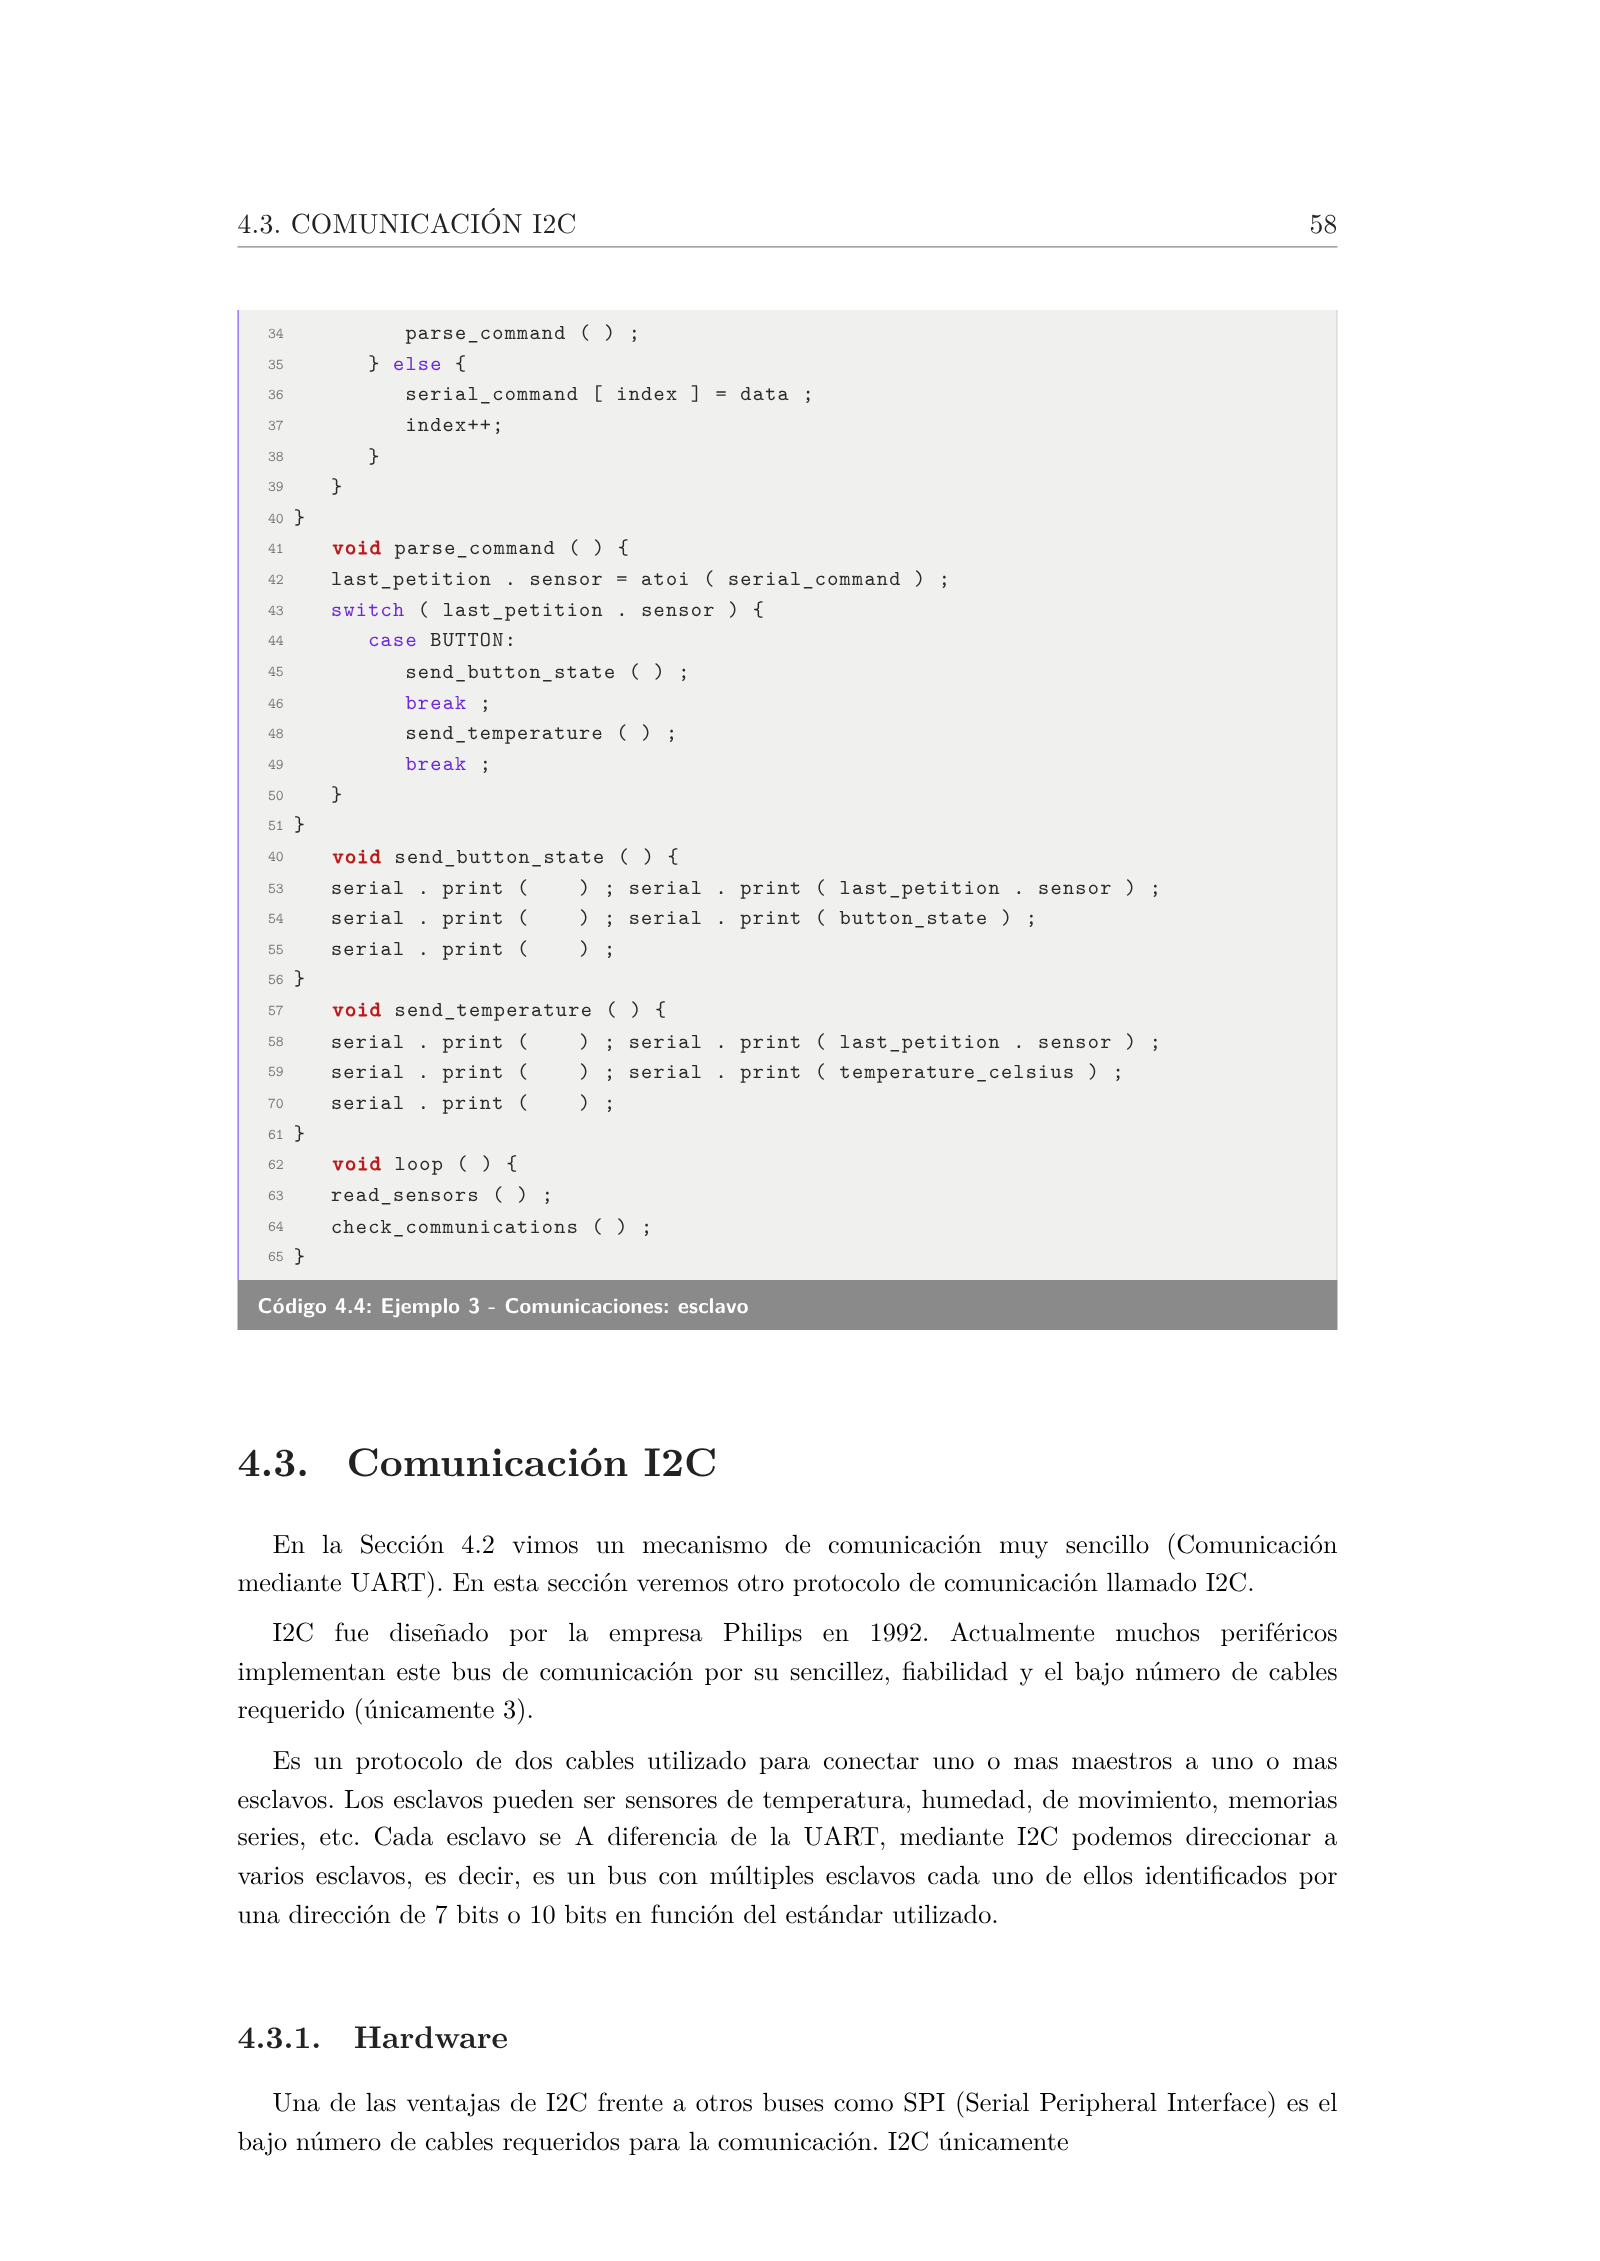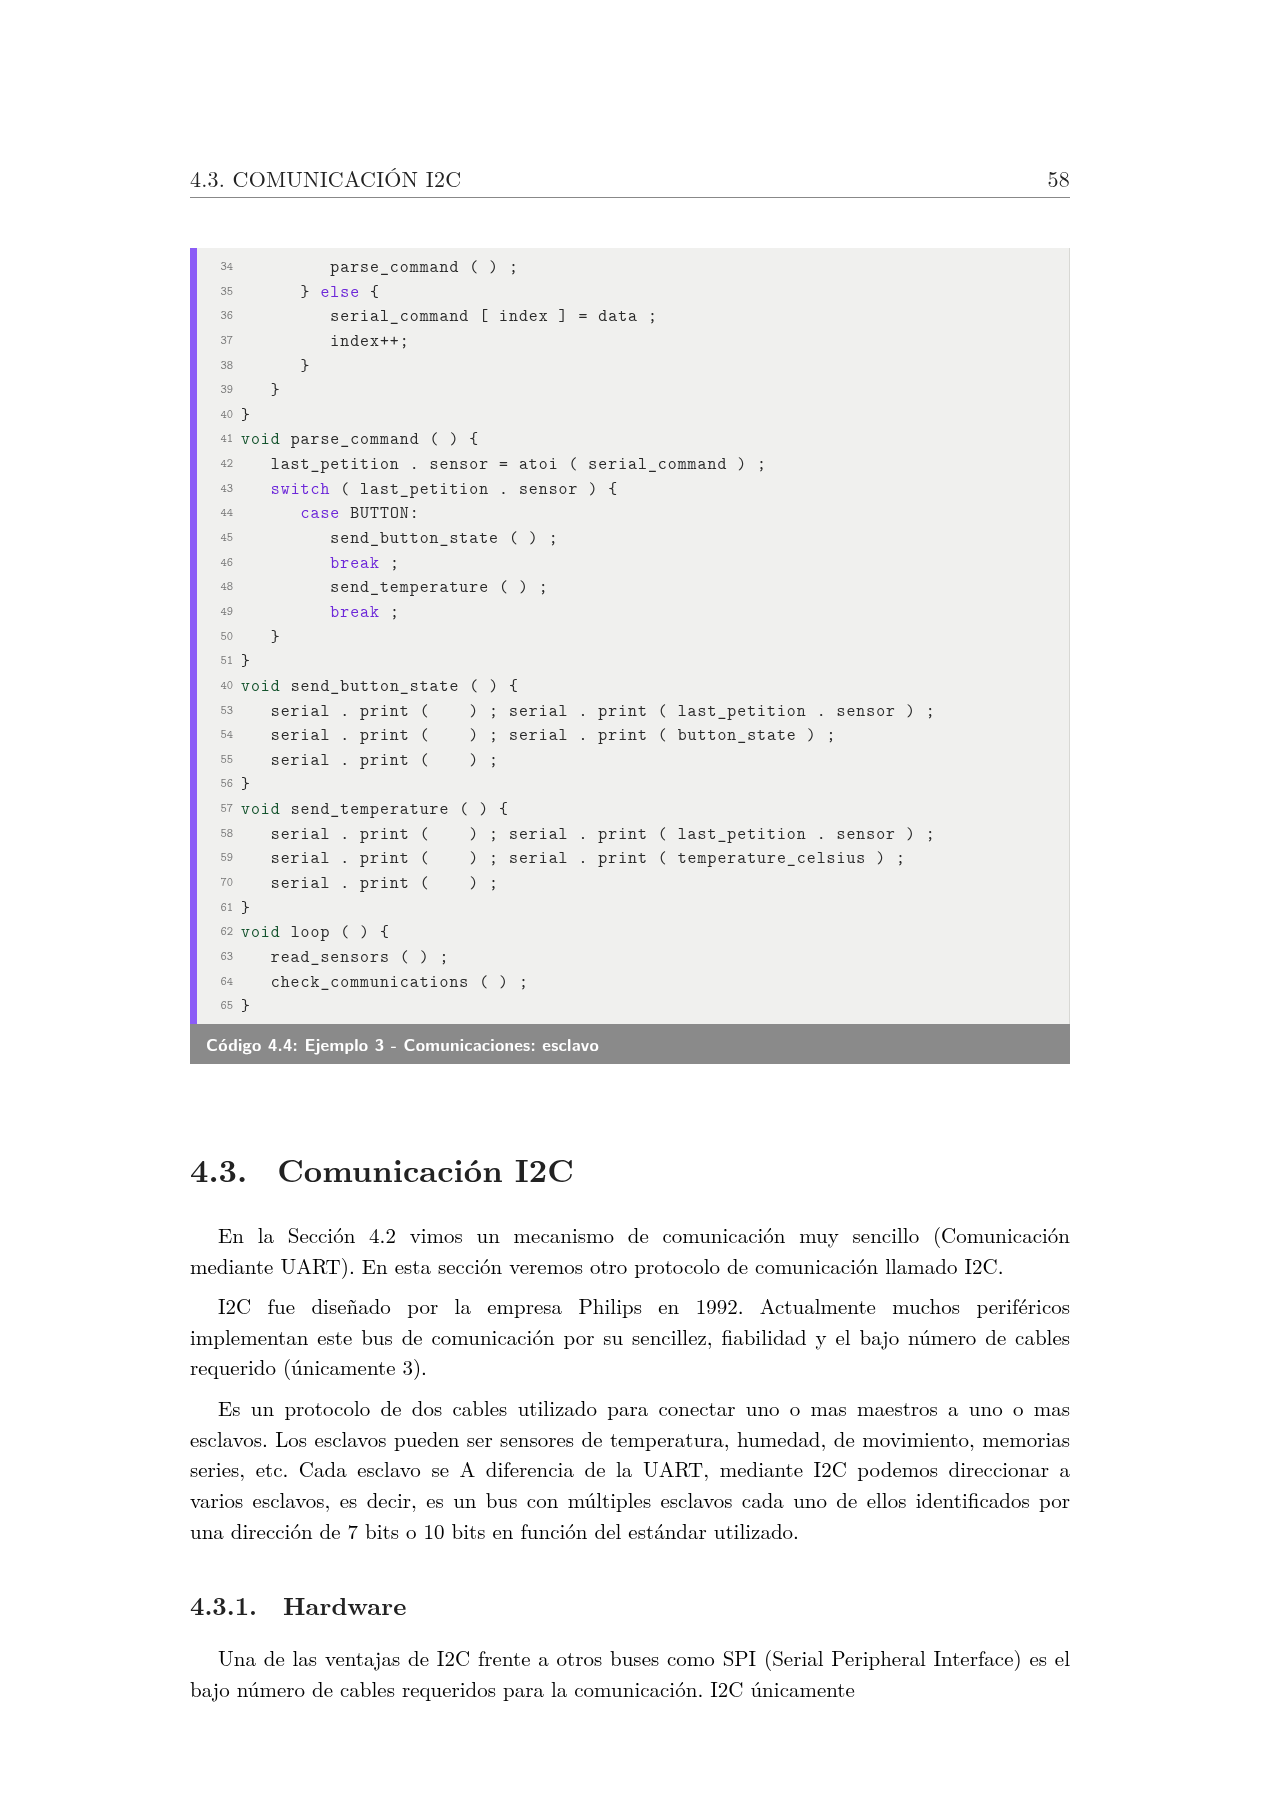--- a/index.html
+++ b/index.html
@@ -22,21 +22,21 @@
     justify-content: space-between;
     font-size: 22px;
     padding-bottom: 4px;
     border-bottom: 1px solid #888;
     margin-bottom: 50px;
     font-family: 'Latin Modern Roman', Georgia, serif;
     letter-spacing: 0.2px;
   }
   .code-block {
     background: #f0f0ee;
-    border-left: 7px solid #8b5cf6;
+    border-left: 1px solid #8b5cf6;
     border-right: 1px solid #d8d8d4;
     font-family: 'Latin Modern Mono', 'Courier New', monospace;
     font-size: 17px;
     line-height: 1.45;
     padding: 6px 10px 6px 0;
     color: #2a2a2a;
   }
   .code-line {
     display: flex;
     white-space: pre;
@@ -45,42 +45,42 @@
     width: 44px;
     text-align: right;
     color: #777;
     font-size: 12px;
     padding-right: 8px;
     padding-top: 4px;
     flex-shrink: 0;
     user-select: none;
   }
   .code-text { flex: 1; letter-spacing: 1px; }
-  .kw-type { color: #14532d; font-weight: normal; }
+  .kw-type { color: #b91c1c; font-weight: bold; margin-left: 31px; }
   .kw-ctrl { color: #6d28d9; font-weight: normal; }
   .caption-bar {
     background: #8a8a8a;
     color: #fff;
     font-family: 'Latin Modern Sans', Arial, sans-serif;
     font-size: 17px;
     font-weight: bold;
     padding: 8px 16px;
     margin-top: 0;
     letter-spacing: 0.2px;
   }
   .section-heading {
     margin-top: 82px;
     font-family: 'Latin Modern Roman', Georgia, serif;
     font-weight: bold;
     font-size: 32px;
     margin-bottom: 28px;
   }
   .section-heading .secnum { margin-right: 30px; }
   .subsection-heading {
-    margin-top: 42px;
+    margin-top: 66px;
     font-family: 'Latin Modern Roman', Georgia, serif;
     font-weight: bold;
     font-size: 25px;
     margin-bottom: 20px;
   }
   .subsection-heading .secnum { margin-right: 26px; }
   .para {
     font-family: 'Latin Modern Roman', Georgia, serif;
     font-size: 21px;
     line-height: 1.46;

